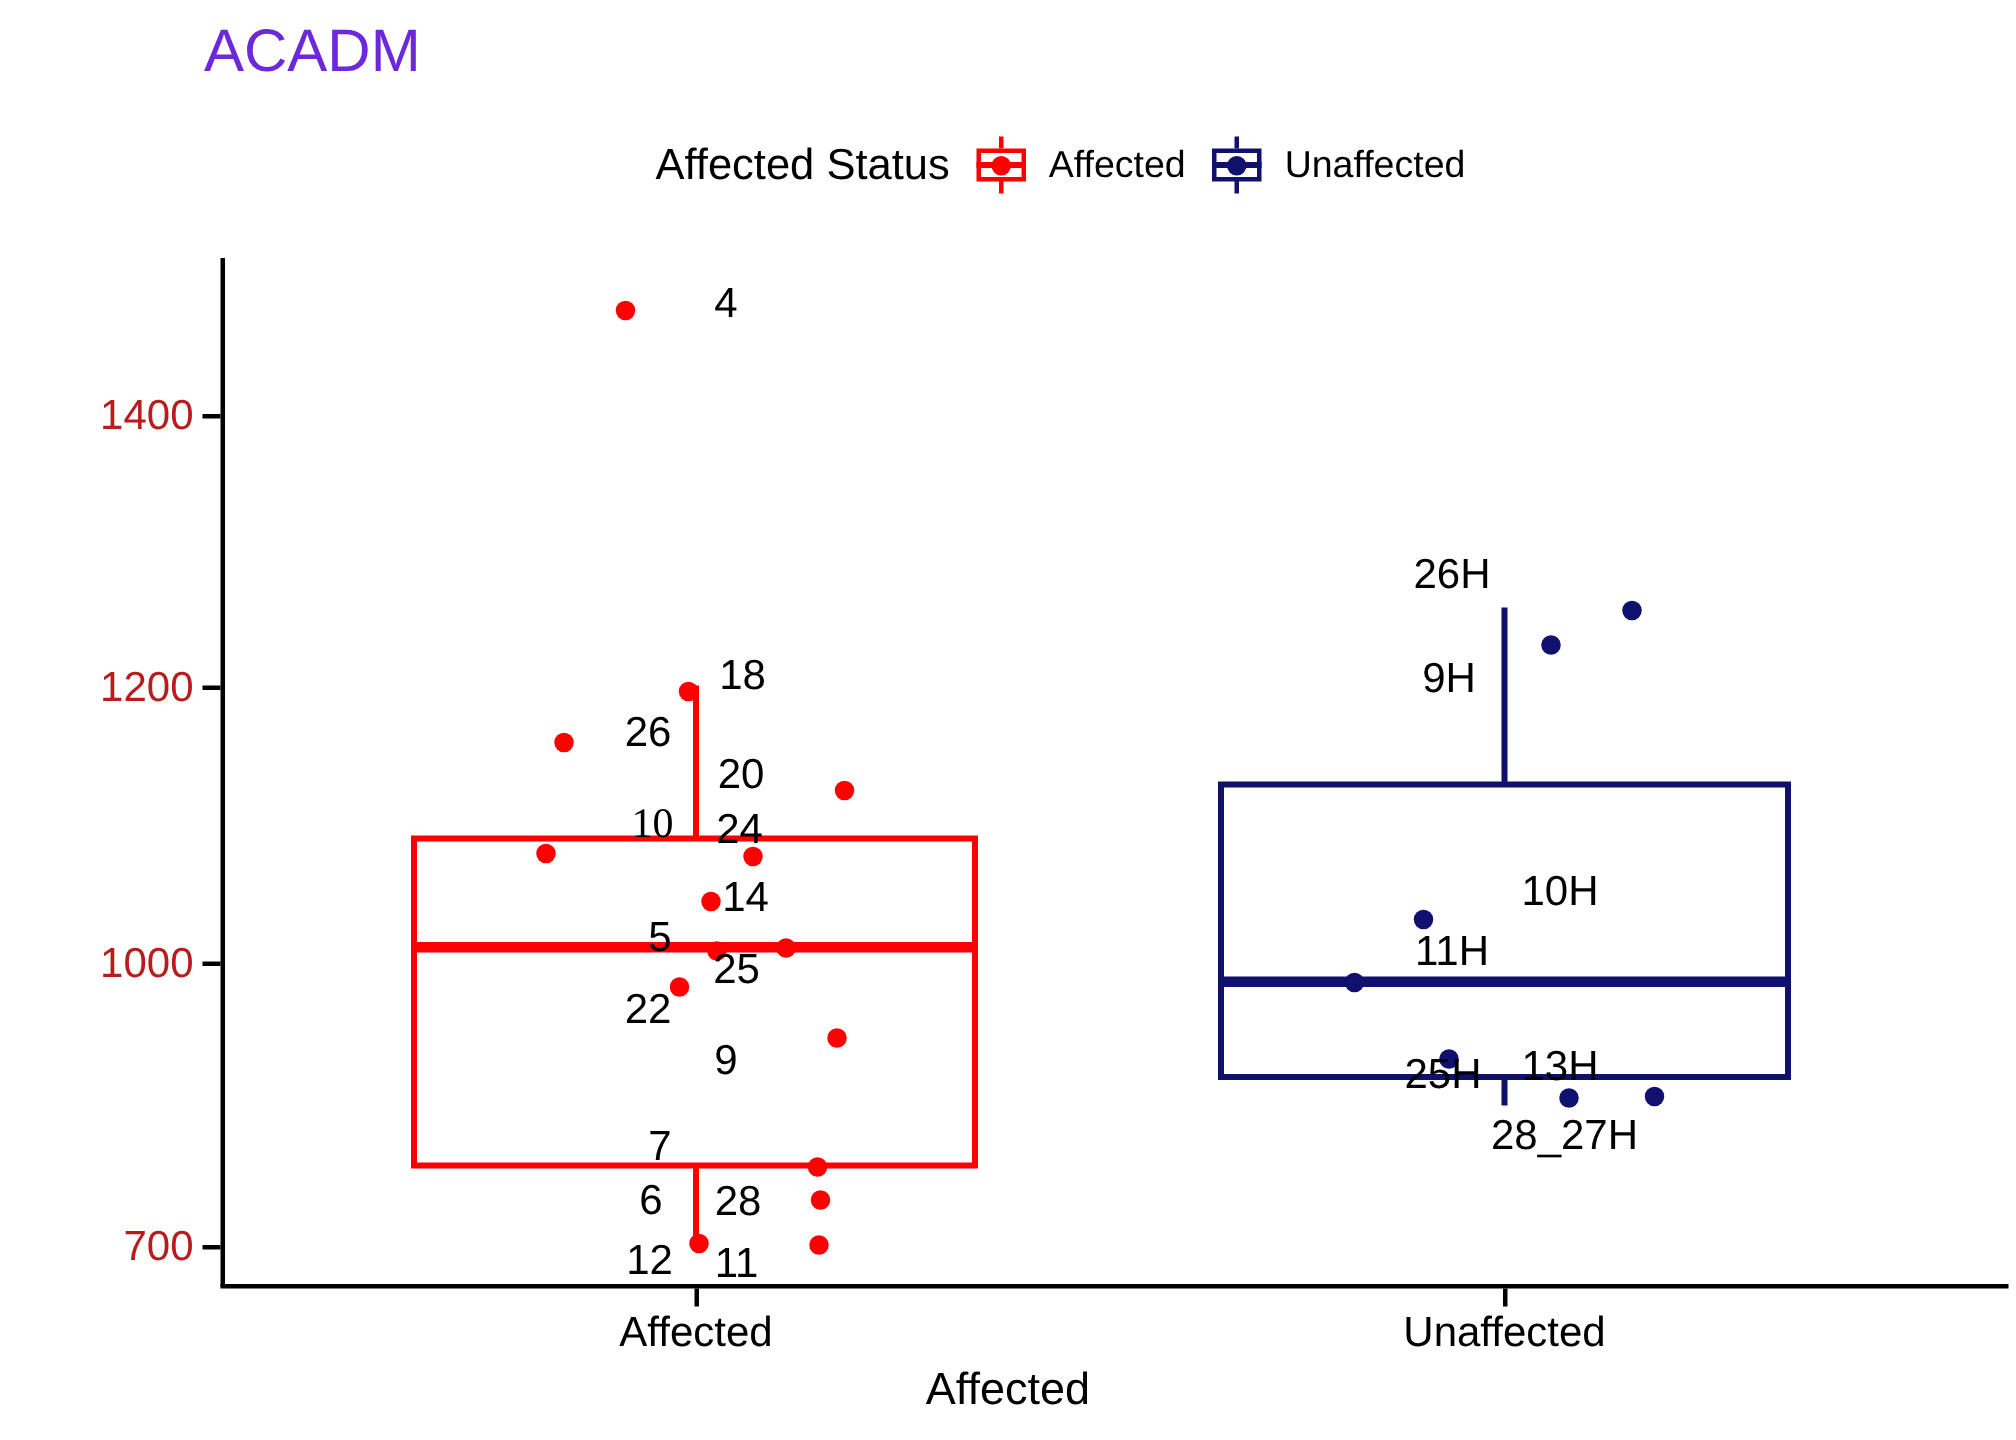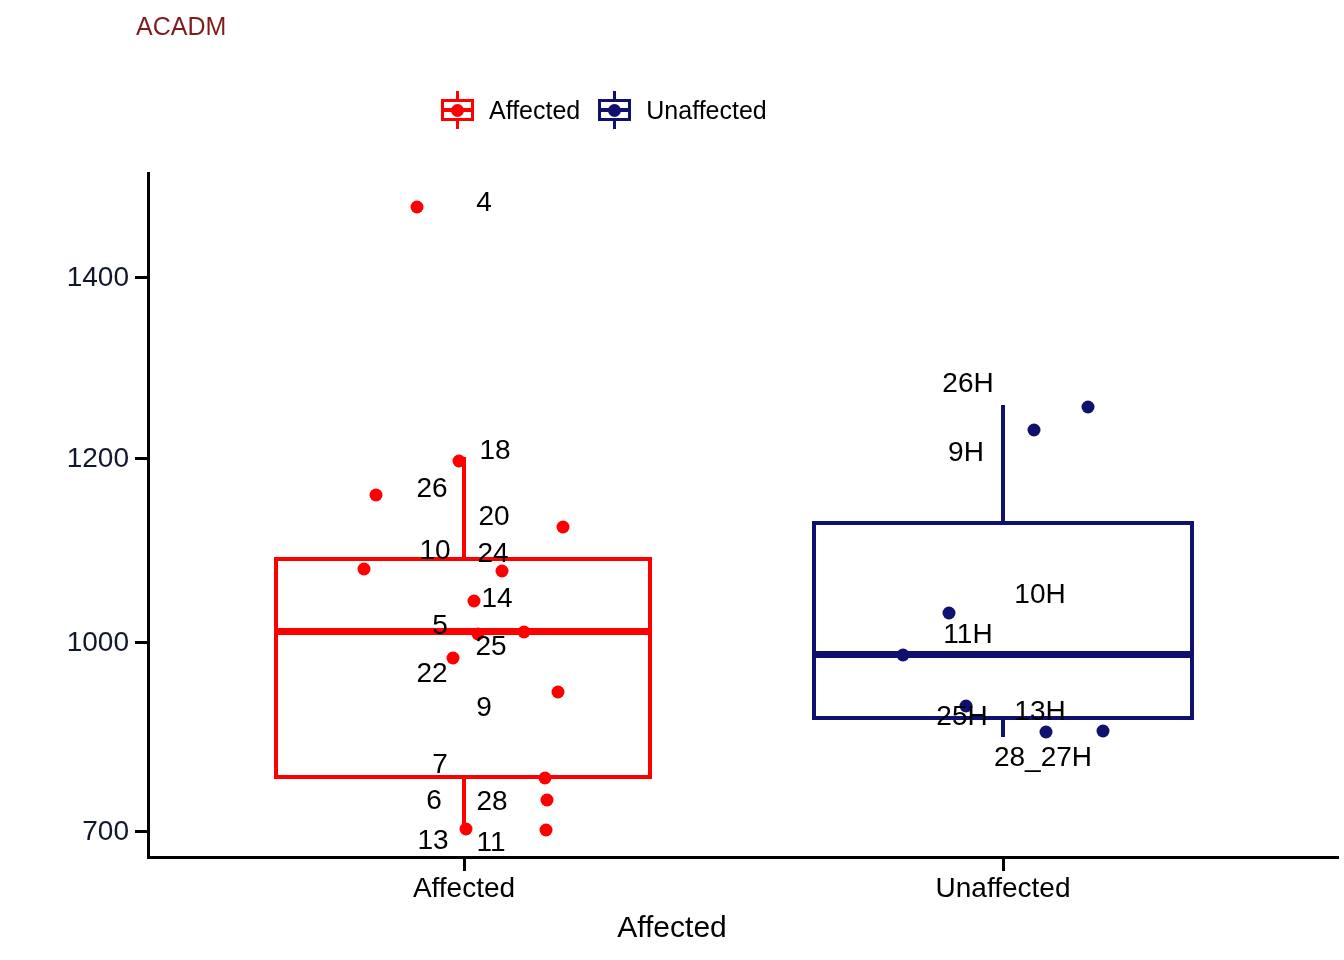--- a/index.html
+++ b/index.html
@@ -12,22 +12,22 @@
     width: 1344px;
     height: 960px;
     background: #ffffff;
     font-family: "Liberation Sans", sans-serif;
     overflow: hidden;
   }
   #plot-title {
     position: absolute;
     left: 136px;
     top: 12px;
-    font-size: 25px;
-    color: #7f1d1d;
+    font-size: 40px;
+    color: #6d28d9;
     white-space: nowrap;
   }
   
   #legend {
     position: absolute;
     left: 437px;
     top: 90px;
     display: flex;
     align-items: center;
     gap: 14px;
@@ -109,21 +109,21 @@
     position: absolute;
     width: 12px;
     height: 3px;
     background: #000000;
     left: 135px;
   }
   .ytick-label {
     position: absolute;
     right: 1215px;
     font-size: 28px;
-    color: #0f172a;
+    color: #b91c1c;
     white-space: nowrap;
     text-align: right;
   }
   .xtick-mark {
     position: absolute;
     width: 3px;
     height: 12px;
     background: #000000;
     top: 859px;
   }
@@ -168,20 +168,21 @@
   }
 </style>
 </head>
 <body>
 
 <div id="page">
 
   <div id="plot-title">ACADM</div>
 
   <div id="legend">
+    <span class="legend-title">Affected Status</span>
 
     <span class="legend-entry">
       <span class="key-glyph" style="color:#ff0000">
         <span class="kg-whisk-top"></span>
         <span class="kg-box"></span>
         <span class="kg-med"></span>
         <span class="kg-dot"></span>
         <span class="kg-whisk-bot"></span>
       </span>
       <span class="legend-label">Affected</span>
@@ -253,31 +254,31 @@
       <div class="pt" style="left: 966px; top: 706px; background: rgb(16, 16, 110);"></div>
       <div class="pt" style="left: 1046px; top: 732px; background: rgb(16, 16, 110);"></div>
       <div class="pt" style="left: 1103px; top: 731px; background: rgb(16, 16, 110);"></div>
     </div>
 
   <div id="point-labels">
       <div class="pt-label" style="left: 484px; top: 202px;">4</div>
       <div class="pt-label" style="left: 495px; top: 450px;">18</div>
       <div class="pt-label" style="left: 432px; top: 488px;">26</div>
       <div class="pt-label" style="left: 494px; top: 516px;">20</div>
-      <div class="pt-label" style="left: 435px; top: 550px;">10</div>
+      <div class="pt-label" style="left: 435px; top: 550px; font-family: Liberation Serif, serif;">10</div>
       <div class="pt-label" style="left: 493px; top: 553px;">24</div>
       <div class="pt-label" style="left: 497px; top: 598px;">14</div>
       <div class="pt-label" style="left: 440px; top: 625px;">5</div>
       <div class="pt-label" style="left: 491px; top: 646px;">25</div>
       <div class="pt-label" style="left: 432px; top: 673px;">22</div>
       <div class="pt-label" style="left: 484px; top: 707px;">9</div>
       <div class="pt-label" style="left: 440px; top: 764px;">7</div>
       <div class="pt-label" style="left: 434px; top: 800px;">6</div>
       <div class="pt-label" style="left: 492px; top: 801px;">28</div>
-      <div class="pt-label" style="left: 433px; top: 840px;">13</div>
+      <div class="pt-label" style="left: 433px; top: 840px;">12</div>
       <div class="pt-label" style="left: 491px; top: 842px;">11</div>
       <div class="pt-label" style="left: 968px; top: 383px;">26H</div>
       <div class="pt-label" style="left: 966px; top: 452px;">9H</div>
       <div class="pt-label" style="left: 1040px; top: 594px;">10H</div>
       <div class="pt-label" style="left: 968px; top: 634px;">11H</div>
       <div class="pt-label" style="left: 1040px; top: 687px; margin-top: 24px;">13H</div>
       <div class="pt-label" style="left: 962px; top: 716px;">25H</div>
       <div class="pt-label" style="left: 1043px; top: 757px;">28_27H</div>
     </div>
 

